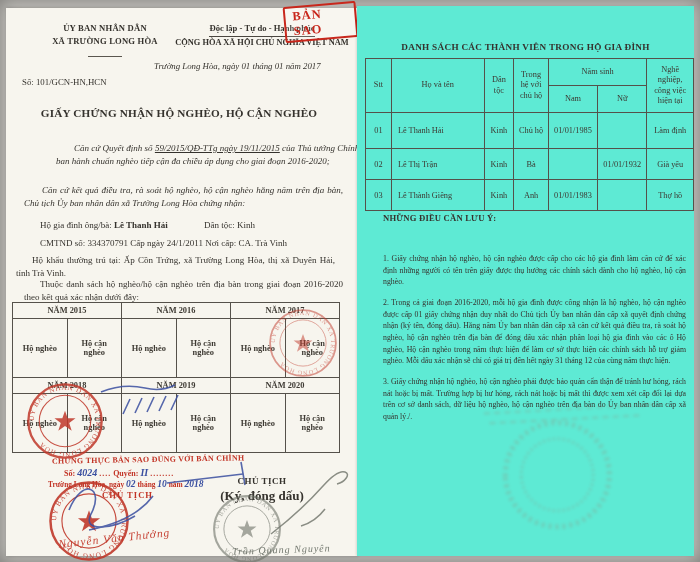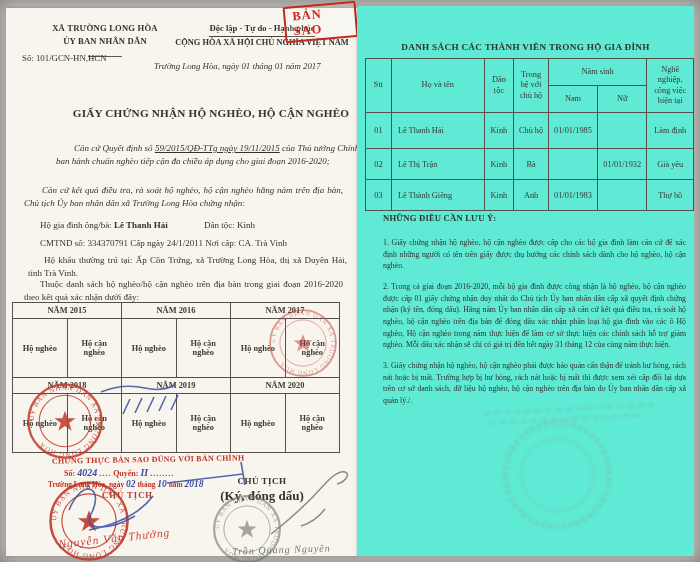--- a/index.html
+++ b/index.html
@@ -17,48 +17,48 @@
   .red{color:#c23325;}
   .blue{color:#3a4fa0;}
   .gray-ink{color:#72776e;}
   .issuer{left:24px;top:14px;width:150px;font-size:8.6px;font-weight:bold;line-height:1.5;letter-spacing:.2px;}
   .issuer-rule{left:82px;top:48px;width:34px;border-top:1px solid #5a564f;}
   .motto{left:166px;top:14px;width:180px;font-size:8.4px;font-weight:bold;line-height:1.5;}
   .motto-u{display:inline-block;border-bottom:1px solid #4a463f;padding-bottom:1px;font-size:8.6px;}
   .bansao{left:278px;top:-4px;color:#c8271c;border:2px solid #c8271c;border-radius:2px;
           font-size:12.5px;font-weight:bold;padding:1px 7px;letter-spacing:1px;
           transform:rotate(-5deg);background:rgba(255,255,255,.15);}
-  .soline{left:16px;top:45px;font-size:8.8px;}
+  .soline{left:16px;top:69px;font-size:8.8px;}
   .dateline{left:148px;top:53px;font-size:8.8px;font-style:italic;}
-  .doc-title{left:0;top:99px;width:346px;text-align:center;font-size:11.2px;font-weight:bold;letter-spacing:.2px;padding-left:32px;}
+  .doc-title{left:0;top:99px;width:346px;text-align:center;font-size:11.2px;font-weight:bold;letter-spacing:.2px;}
   .para{font-size:9px;line-height:1.42;text-align:justify;}
   .p1{left:18px;top:134px;width:319px;text-indent:18px;font-style:italic;margin-left:32px;}
   .p2{left:18px;top:176px;width:319px;text-indent:18px;font-style:italic;}
   .uref{text-decoration:underline;}
   .hh{left:34px;top:212px;width:300px;font-size:9px;}
   .hh .name{font-weight:bold;}
   .hh .eth{margin-left:34px;}
   .cm{left:34px;top:230px;width:300px;font-size:9px;}
-  .addr{left:22px;top:246px;width:319px;text-indent:16px;}
+  .addr{left:10px;top:246px;width:319px;text-indent:16px;}
   .list{left:18px;top:270px;width:319px;text-indent:16px;}
   table{border-collapse:collapse;}
   .ytable{left:6px;top:294px;width:328px;}
   .ytable td{border:1px solid #55514a;text-align:center;font-weight:bold;font-size:8.4px;
              color:#3e3a33;padding:0 4px;}
   .ytable .yr{height:15px;}
   .ytable .st{height:58px;width:50px;}
   .mtable{left:8px;top:52px;}
   .mtable td,.mtable th{border:1px solid #55514a;font-size:8.3px;color:#3c3831;
                         text-align:center;padding:1px 2px;font-weight:normal;vertical-align:middle;}
   .mtable th{line-height:1.25;}
   .mtable .cname{text-align:left;padding-left:6px;}
   .mtable tbody tr{height:31px;}
   .rtitle{left:0;top:36px;width:337px;text-align:center;font-size:9.2px;font-weight:bold;letter-spacing:.3px;}
   .notes{left:26px;top:206px;width:303px;font-size:7.8px;line-height:1.5;text-align:justify;}
-  .notes h4{margin:0 0 12px 0;font-size:8.6px;letter-spacing:.2px;}
+  .notes h4{margin:0 0 28px 0;font-size:8.6px;letter-spacing:.2px;}
   .notes p{margin:0 0 9px 0;}
   .cert1{left:46px;top:447px;font-size:7.9px;font-weight:bold;letter-spacing:.3px;transform:rotate(-1deg);}
   .cert2{left:58px;top:459px;font-size:8px;font-weight:bold;}
   .cert2 .hand{font-size:10px;font-style:italic;font-weight:bold;}
   .dots{letter-spacing:1px;}
   .cert3{left:42px;top:471px;font-size:7.4px;font-weight:bold;}
   .cert3 .hand{font-size:9.5px;font-style:italic;}
   .certchu{left:96px;top:482px;font-size:8.6px;font-weight:bold;letter-spacing:1px;}
   .redname{left:52px;top:524px;font-size:11.5px;font-style:italic;transform:rotate(-6deg);
            letter-spacing:1px;opacity:.9;}
@@ -76,22 +76,22 @@
   svg{display:block;}
 </style>
 </head>
 <body>
 
 <div class="scan">
 
   <div class="page page-left">
 
     <div class="abs issuer ctr">
+      <div>ỦY BAN NHÂN DÂN</div>
       <div>XÃ TRƯỜNG LONG HÒA</div>
-      <div>ỦY BAN NHÂN DÂN</div>
     </div>
     <div class="abs issuer-rule"></div>
 
     <div class="abs motto ctr">
       <div><span class="motto-u">Độc lập - Tự do - Hạnh phúc</span></div>
       <div>CỘNG HÒA XÃ HỘI CHỦ NGHĨA VIỆT NAM</div>
     </div>
 
     <div class="abs bansao">BẢN SAO</div>
 

